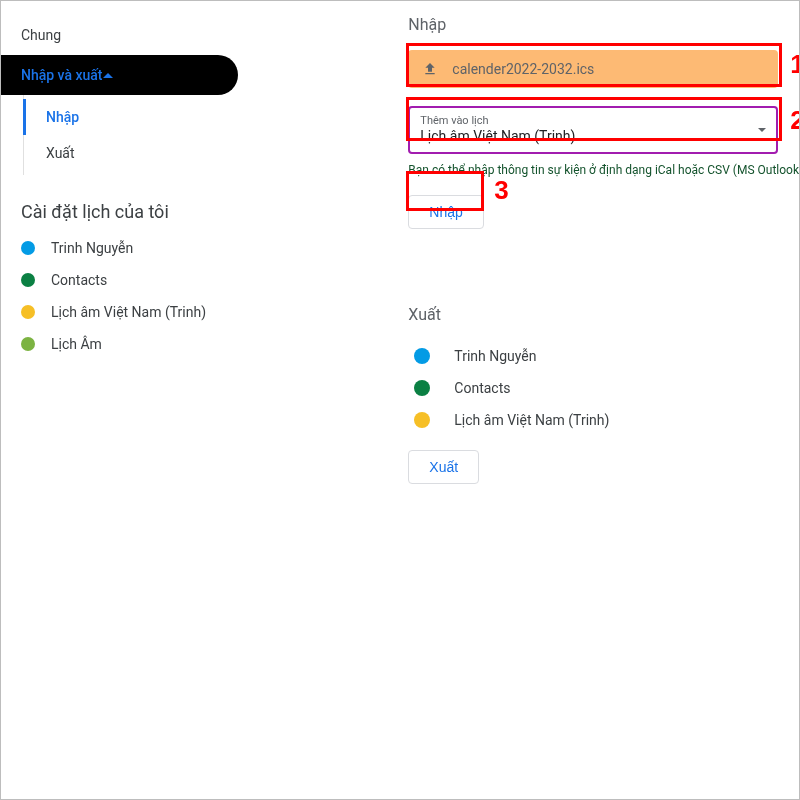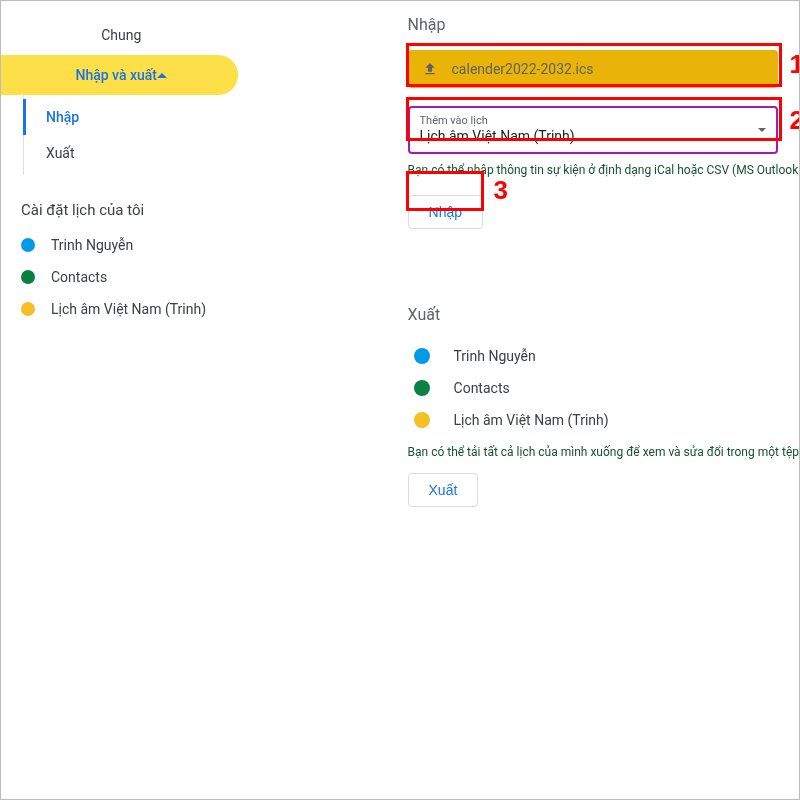--- a/index.html
+++ b/index.html
@@ -14,49 +14,49 @@
   }
   .container { display: flex; width: 100%; height: 100%; }
   
   .sidebar {
     width: 245px;
     padding: 14px 0 0 0;
     font-size: 14px;
     color: #3c4043;
   }
   .sb-item, .sb-acc {
-    display: flex; align-items: center; justify-content: center;
+    display: flex; align-items: center; justify-content: flex-start;
     height: 40px;
     padding: 0 16px 0 20px;
     border-radius: 0 20px 20px 0;
     cursor: pointer;
   }
   .sb-item.active {
-    background: #fde047;
+    background: #000000;
     color: #1a73e8;
     font-weight: 500;
   }
   .chev { width: 0; height: 0; border-left: 5px solid transparent; border-right:5px solid transparent; }
   .chev.down { border-top: 5px solid #5f6368; }
   .chev.up { border-bottom: 5px solid #1a73e8; }
   .sb-sub { margin-left: 22px; border-left: 1px solid #e0e0e0; padding: 4px 0; }
   .sb-sub-item {
     padding: 10px 0 10px 22px;
     font-size: 14px;
     cursor: pointer;
   }
   .sb-sub-item.sel {
     color: #1a73e8; font-weight: 500;
     border-left: 3px solid #1a73e8;
     margin-left: -1px;
     padding-left: 20px;
   }
   .sb-heading {
     padding: 26px 0 10px 20px;
-    font-size: 15px;
+    font-size: 18px;
     color: #3c4043;
   }
   .cal-item {
     display: flex; align-items: center;
     padding: 8px 0 8px 20px;
     font-size: 14px;
     cursor: pointer;
   }
   .dot {
     width: 14px; height: 14px; border-radius: 50%;
@@ -69,21 +69,21 @@
     padding: 14px 0 0 0;
     position: relative;
   }
   .sec-title {
     font-size: 16px; color: #5f6368;
     margin: 0 0 16px 0;
   }
   .file-box {
     display: flex; align-items: center;
     width: 370px; height: 38px;
-    background: #eab308;
+    background: #fdba74;
     border-radius: 4px;
     padding: 0 14px;
     font-size: 14px; color: #5f6368;
     cursor: pointer;
   }
   .upload-icon { width: 16px; height: 16px; margin-right: 14px; flex: none; }
   .select-box {
     width: 370px;
     border: 2px solid #a21caf;
     border-radius: 4px;
@@ -142,20 +142,24 @@
     </div>
     <div class="cal-item">
       <span class="dot" style="background:#0b8043"></span>
       <span>Contacts</span>
     </div>
     <div class="cal-item">
       <span class="dot" style="background:#f6bf26"></span>
       <span>Lịch âm Việt Nam (Trinh)</span>
     </div>
 
+    <div class="cal-item">
+      <span class="dot" style="background:#7cb342"></span>
+      <span>Lịch Âm</span>
+    </div>
   </div>
 
   <div class="main">
     <div class="section">
       <div class="sec-title">Nhập</div>
 
       <div class="file-box">
         <svg class="upload-icon" viewBox="0 0 24 24">
             <path fill="#5f6368" d="M9 16h6v-6h4l-7-7-7 7h4v6zm-4 2h14v2H5v-2z"></path>
           </svg>
@@ -180,21 +184,20 @@
         <span>Trinh Nguyễn</span>
       </div>
       <div class="ex-item">
         <span class="ex-dot" style="background:#0b8043"></span>
         <span>Contacts</span>
       </div>
       <div class="ex-item">
         <span class="ex-dot" style="background:#f6bf26"></span>
         <span>Lịch âm Việt Nam (Trinh)</span>
       </div>
-      <div class="hint">Bạn có thể tải tất cả lịch của mình xuống để xem và sửa đổi trong một tệp</div>
       <button class="btn" style="margin-top:14px">Xuất</button>
     </div>
 
     <div class="anno-box" style="left:168px; top:42px; width:376px; height:44px;"></div>
     <div class="anno-num" style="left:552px; top:48px;">1</div>
 
     <div class="anno-box" style="left:168px; top:96px; width:376px; height:44px;"></div>
     <div class="anno-num" style="left:552px; top:104px;">2</div>
 
     <div class="anno-box" style="left:168px; top:170px; width:78px; height:40px;"></div>

